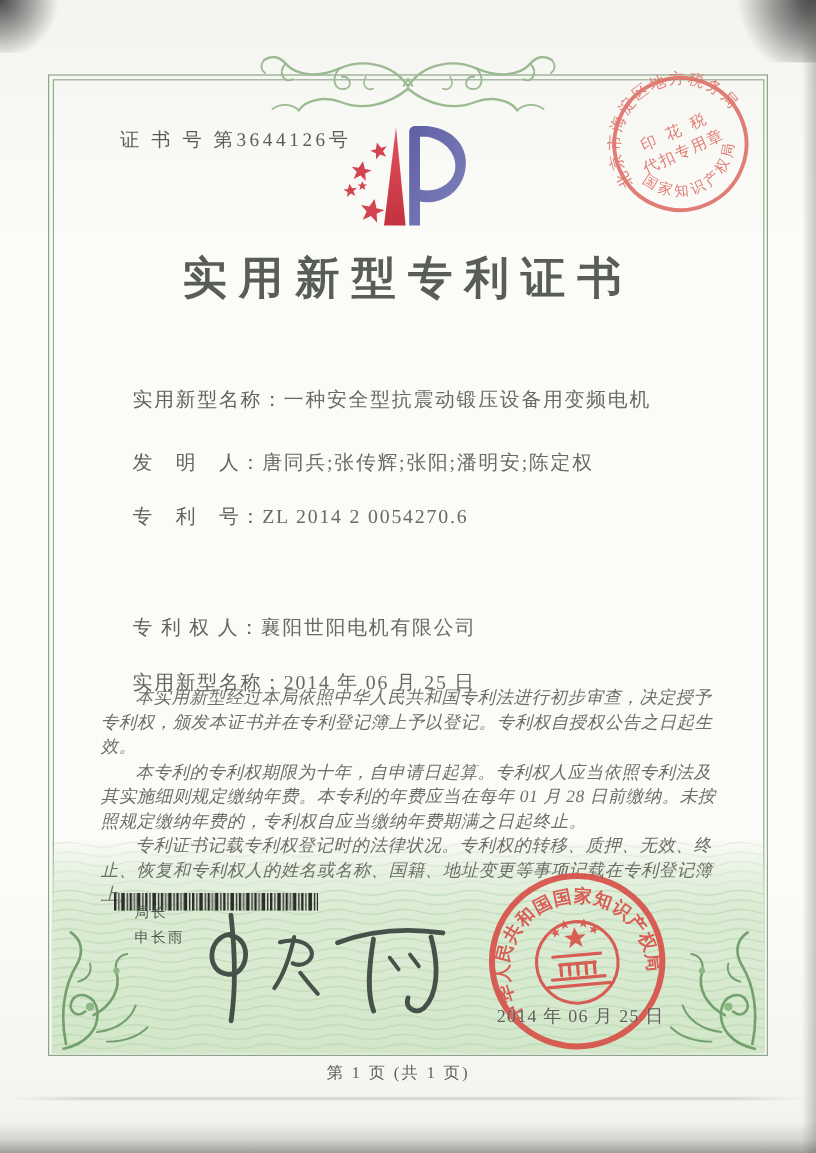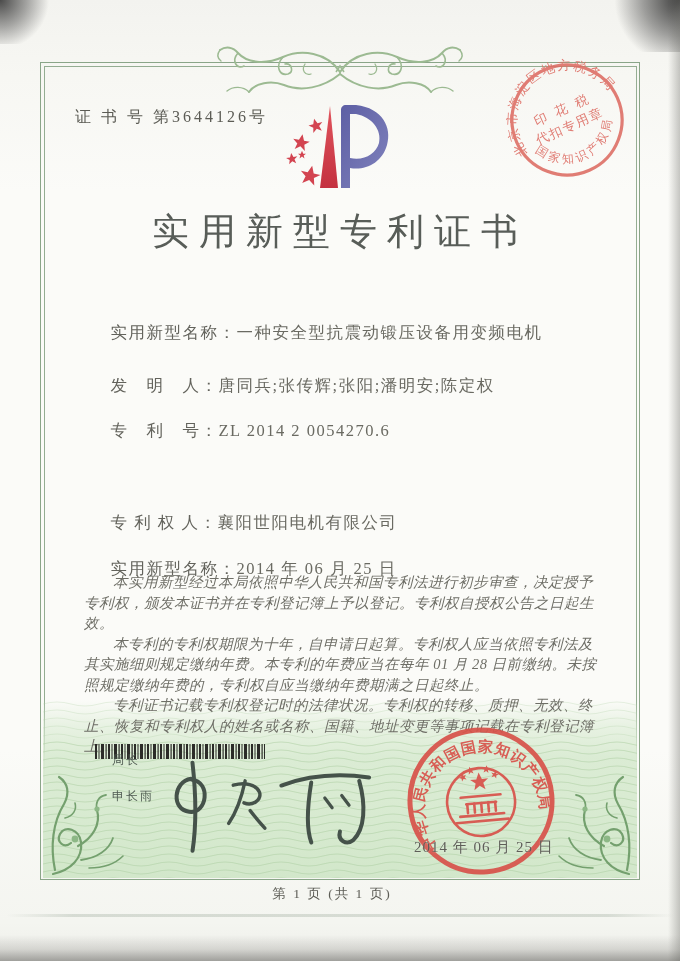--- a/index.html
+++ b/index.html
@@ -34,46 +34,46 @@
   }
 
   
   .green-band{
     position:absolute;left:43px;top:700px;width:594px;height:178px;
     background:linear-gradient(180deg,rgba(217,235,210,0) 0%,rgba(217,235,210,.55) 14%,rgba(217,235,210,.95) 32%,#d9ebd2 55%,#d2e7ca 100%);
   }
   .green-band svg{position:absolute;left:0;top:0;}
 
   .cert-no{
-    position:absolute;left:75px;top:107px;
+    position:absolute;left:100px;top:107px;
     font-size:16px;color:#5c5c55;letter-spacing:3px;white-space:pre;
   }
   .title{
     position:absolute;left:0;top:207px;width:680px;text-align:center;
-    font-size:37px;color:#585d58;letter-spacing:10px;font-weight:400;
+    font-size:37px;color:#585d58;letter-spacing:10px;font-weight:700;
   }
   .field-row{
     position:absolute;left:88px;width:540px;
     font-size:16.5px;color:#67675f;letter-spacing:1.5px;white-space:pre-wrap;
   }
   .fr-0{top:302px}.fr-1{top:355px}.fr-2{top:400px}.fr-3{top:446px}.fr-4{top:492px}.fr-5{top:538px}
   .field-label{color:#63635c;}
   .field-value{color:#6a6a62;}
 
   .body-text{
     position:absolute;left:84px;top:572px;width:518px;
     font-size:14.5px;line-height:20.5px;color:#6e6e66;
     letter-spacing:.5px;font-style:italic;
   }
   .body-text p{margin:0;text-indent:2em;}
 
   .barcode{position:absolute;left:95px;top:744px;}
 
   .signer{position:absolute;left:112px;top:752px;font-size:12px;color:#4e5a51;letter-spacing:2px;}
-  .signer .line2{margin-top:19px;}
+  .signer .line2{margin-top:4px;}
   .signature-svg{position:absolute;left:162px;top:754px;}
 
   .authority-seal{position:absolute;left:404px;top:724px;opacity:.93;}
   .issue-date{
     position:absolute;left:414px;top:838px;width:150px;
     font-size:15px;color:#5e5e58;letter-spacing:1px;white-space:pre;z-index:6;
     text-shadow:0 0 2px rgba(255,255,255,.4);
   }
   .footer{
     position:absolute;left:0;top:885px;width:664px;text-align:center;

